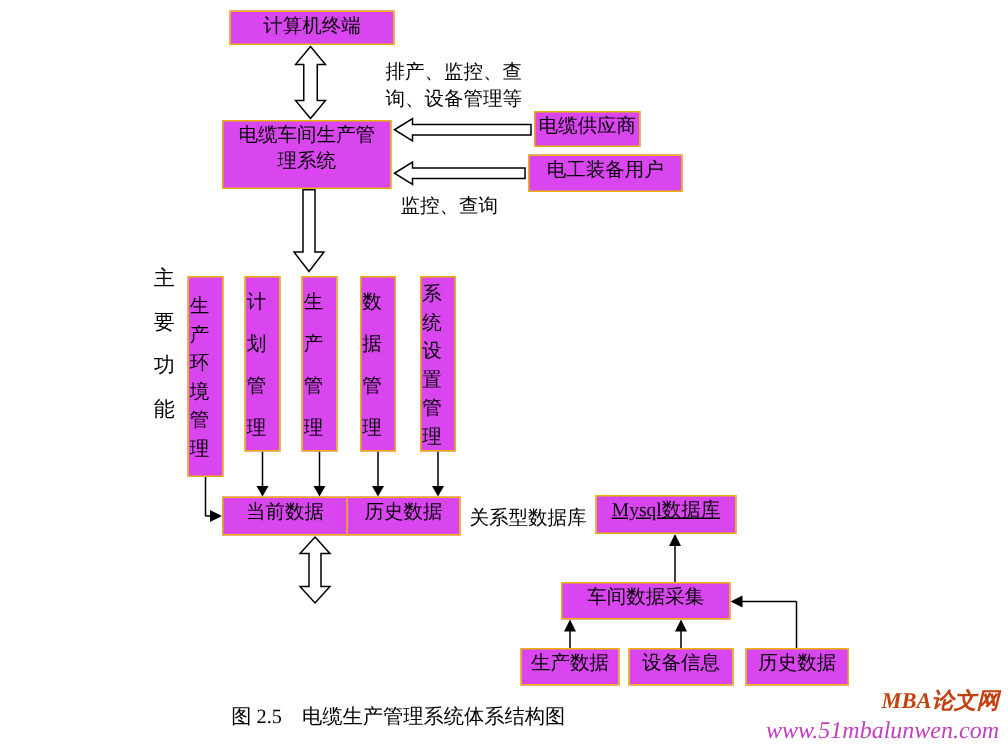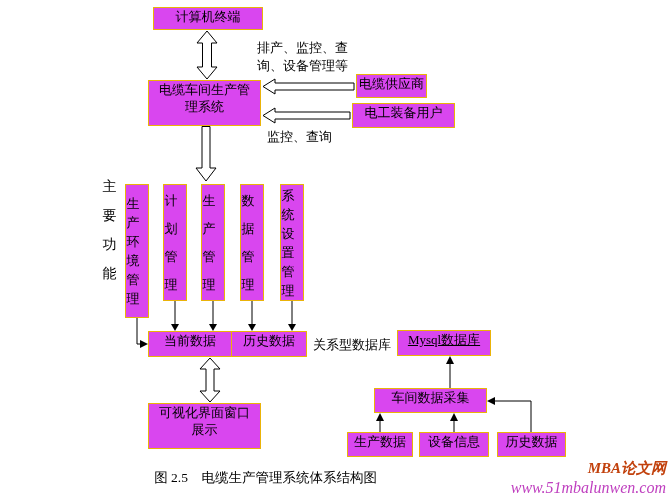--- a/index.html
+++ b/index.html
@@ -131,26 +131,20 @@
   <div class="box" style="left:231px; top:331px; width:76px; height:26px;">
     <span class="line">历史数据</span>
   </div>
 
   <div class="lbl" style="left:313px; top:336px;">关系型数据库</div>
 
   <div class="box" style="left:397px; top:330px; width:94px; height:26px;text-decoration:underline;">
     <span class="line">Mysql数据库</span>
   </div>
 
-  <div class="box" style="left:148px; top:403px; width:113px; height:46px;">
-    <span>
-      <span class="line">可视化界面窗口</span>
-      <span class="line">展示</span>
-    </span>
-  </div>
 
   <div class="box" style="left:374px; top:388px; width:113px; height:25px;">
     <span class="line">车间数据采集</span>
   </div>
 
   <div class="box" style="left:347px; top:432px; width:66px; height:25px;">
     <span class="line">生产数据</span>
   </div>
   <div class="box" style="left:419px; top:432px; width:70px; height:25px;">
     <span class="line">设备信息</span>

